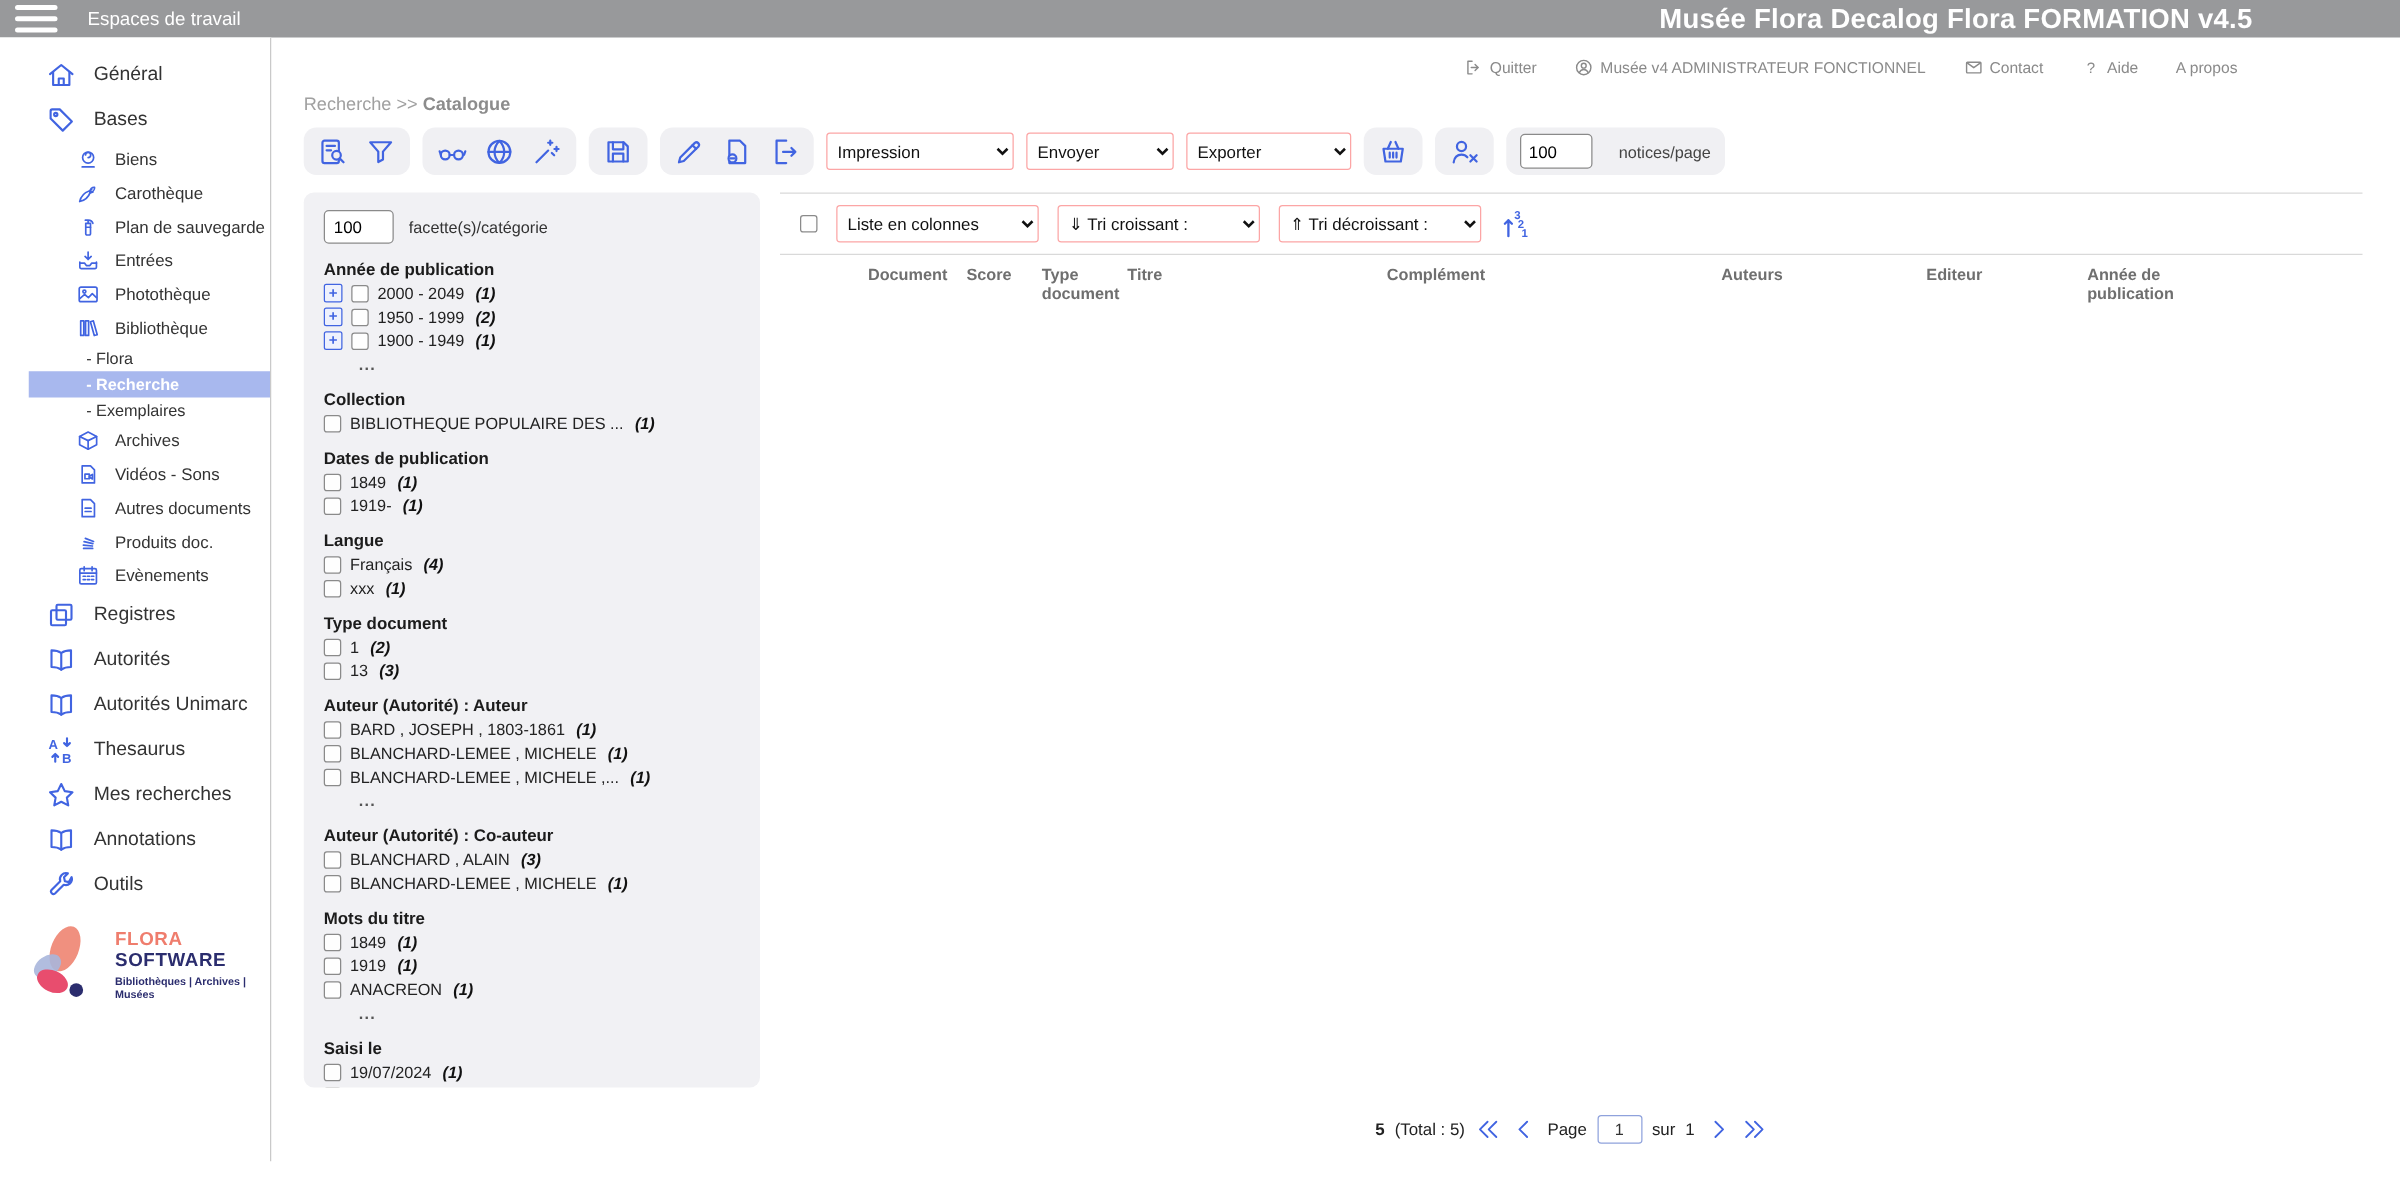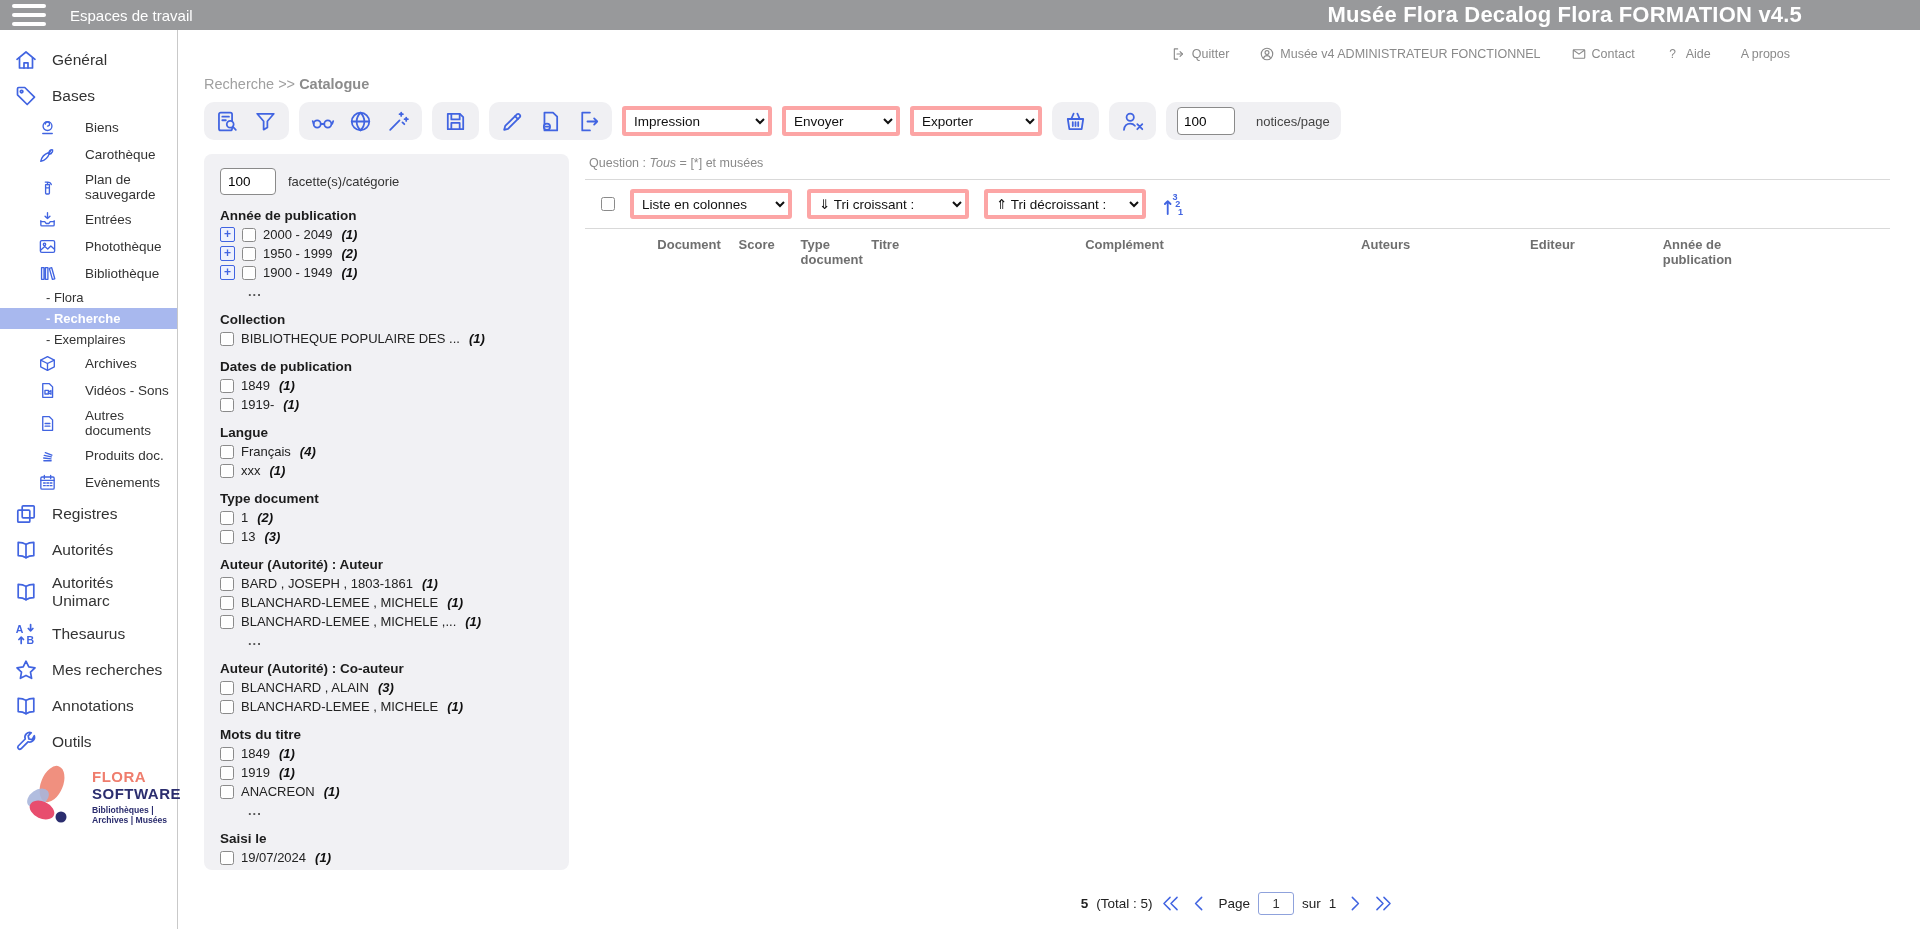--- a/index.html
+++ b/index.html
@@ -13,26 +13,26 @@
 
   
   .topbar { height:30px; background:#98999b; display:flex; align-items:center; color:#fff; }
   .hamburger { width:34px; height:22px; margin-left:12px; display:flex; flex-direction:column; justify-content:space-between; cursor:pointer; }
   .hamburger span { display:block; height:4px; background:#fff; border-radius:2px; }
   .workspace { margin-left:24px; font-size:15px; }
   .apptitle { margin-left:auto; margin-right:118px; font-size:22px; font-weight:bold; letter-spacing:.2px; }
 
   
   .layout { display:flex; height:899px; }
-  .sidebar { width:178px; flex:none; border-right:1px solid #c9c9c9; padding-top:12px; display:flex; flex-direction:column; background:#fff; }
+  .sidebar { width:217px; flex:none; border-right:1px solid #c9c9c9; padding-top:12px; display:flex; flex-direction:column; background:#fff;align-items:flex-end; }
   .side-item { display:flex; align-items:center; color:#333; cursor:pointer; }
   .side-item .ic { color:#4164e1; }
   .side-item.lvl0 { padding:6px 4px 6px 14px; font-size:15.5px; gap:14px; }
   .side-item.lvl0 .ic { width:24px; height:24px; }
-  .side-item.lvl1 { padding:4px 4px 4px 38px; font-size:13.5px; gap:28px; }
+  .side-item.lvl1 { padding:4px 4px 4px 38px; font-size:13.5px; gap:12px; }
   .side-item.lvl1 .ic { width:19px; height:19px; }
   .side-item.lvl2 { padding:3px 4px 3px 46px; font-size:13px; }
   .side-item.selected { background:#a8b8ee; color:#fff; font-weight:bold; }
   .logo-block { margin-top:auto; margin-bottom:122px; padding:0 8px 0 12px; display:flex; align-items:center; gap:8px; }
   .logo-mark { width:72px; height:72px; flex:none; }
   .logo-text .l1 { font-size:15px; font-weight:bold; letter-spacing:.5px; }
   .logo-text .flora { color:#ef7d6d; }
   .logo-text .software { color:#2b2d6e; }
   .logo-text .tagline { font-size:8.6px; font-weight:bold; color:#2b2d6e; margin-top:3px; }
 
@@ -43,21 +43,21 @@
   .userbar .ub-item { display:flex; align-items:center; gap:5px; cursor:pointer; }
   .userbar .ic { width:16px; height:16px; color:#8a8a8a; }
 
   
   .breadcrumb { padding:14px 0 0 26px; font-size:14.5px; color:#a0a0a0; }
   .breadcrumb .crumb-page { font-weight:bold; color:#8c8c8c; }
   .toolbar { display:flex; align-items:center; gap:10px; padding:10px 0 0 26px; }
   .tgroup { background:#f0f0f3; border-radius:10px; height:38px; padding:6px 11px; display:flex; align-items:center; gap:13px; }
   .tgroup .ic { width:25px; height:25px; color:#4164e1; cursor:pointer; }
   .toolbar select, .controls select {
-    height:30px; font-size:13.5px; border:4px solid #fca5a5; border-radius:3px;
+    height:30px; font-size:13.5px; border:1px solid #fca5a5; border-radius:3px;
     background:#fff; padding:0 4px; color:#111;
   }
   .sel-impression { width:150px; } .sel-envoyer { width:118px; } .sel-exporter { width:132px; }
   .notices-input { width:58px; height:28px; border:1px solid #8a8a8a; border-radius:4px; font-size:13.5px; padding:0 6px; background:#fff; }
   .notices-label { font-size:13px; color:#444; margin-left:8px; }
 
   
   .content { display:flex; gap:16px; padding:14px 30px 0 26px; flex:1; min-height:0; }
 
   .facets { width:365px; flex:none; background:#f1f1f4; border-radius:8px; padding:14px 16px; height:716px; overflow:hidden; font-size:13px; }
@@ -613,25 +613,20 @@
               <div class="facet-item">
                 <input type="checkbox" class="cb" style="">
                 <span>18/07/2024</span>
                 <span class="facet-cnt">(2)</span>
               </div>
             </div>
           </div>
       </div>
 
       <div class="results">
-        <div class="question">
-          <span>Question :</span>
-          <span class="qterm">Tous</span>
-          <span>= [*] et musées</span>
-        </div>
         <div class="controls">
           <input type="checkbox" class="ctrl-cb" style="">
           <select class="sel-view"><option>Liste en colonnes</option></select>
           <select class="sel-asc"><option>⇓ Tri croissant :</option></select>
           <select class="sel-desc"><option>⇑ Tri décroissant :</option></select>
           <span class="ic sort321">
               <svg viewBox="0 0 24 24" fill="none" stroke="currentColor" stroke-width="1.7" stroke-linecap="round" stroke-linejoin="round">
                 <path d="M6.2 21.2V9.4m0 0L3.6 12m2.6-2.6L8.8 12"></path>
                 <text x="10.6" y="8.2" font-size="8.4" font-weight="bold" stroke="none" fill="currentColor">3</text>
                 <text x="13.2" y="15" font-size="8.4" font-weight="bold" stroke="none" fill="currentColor">2</text>

